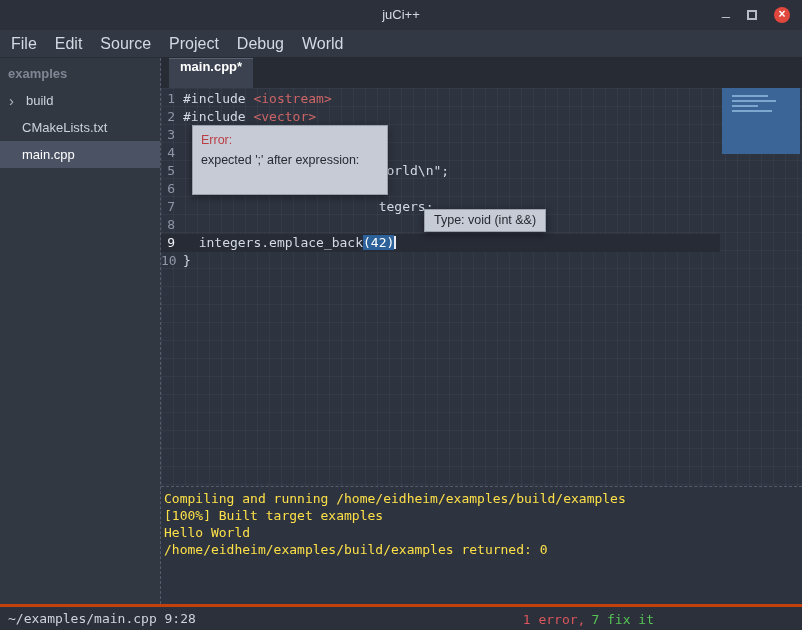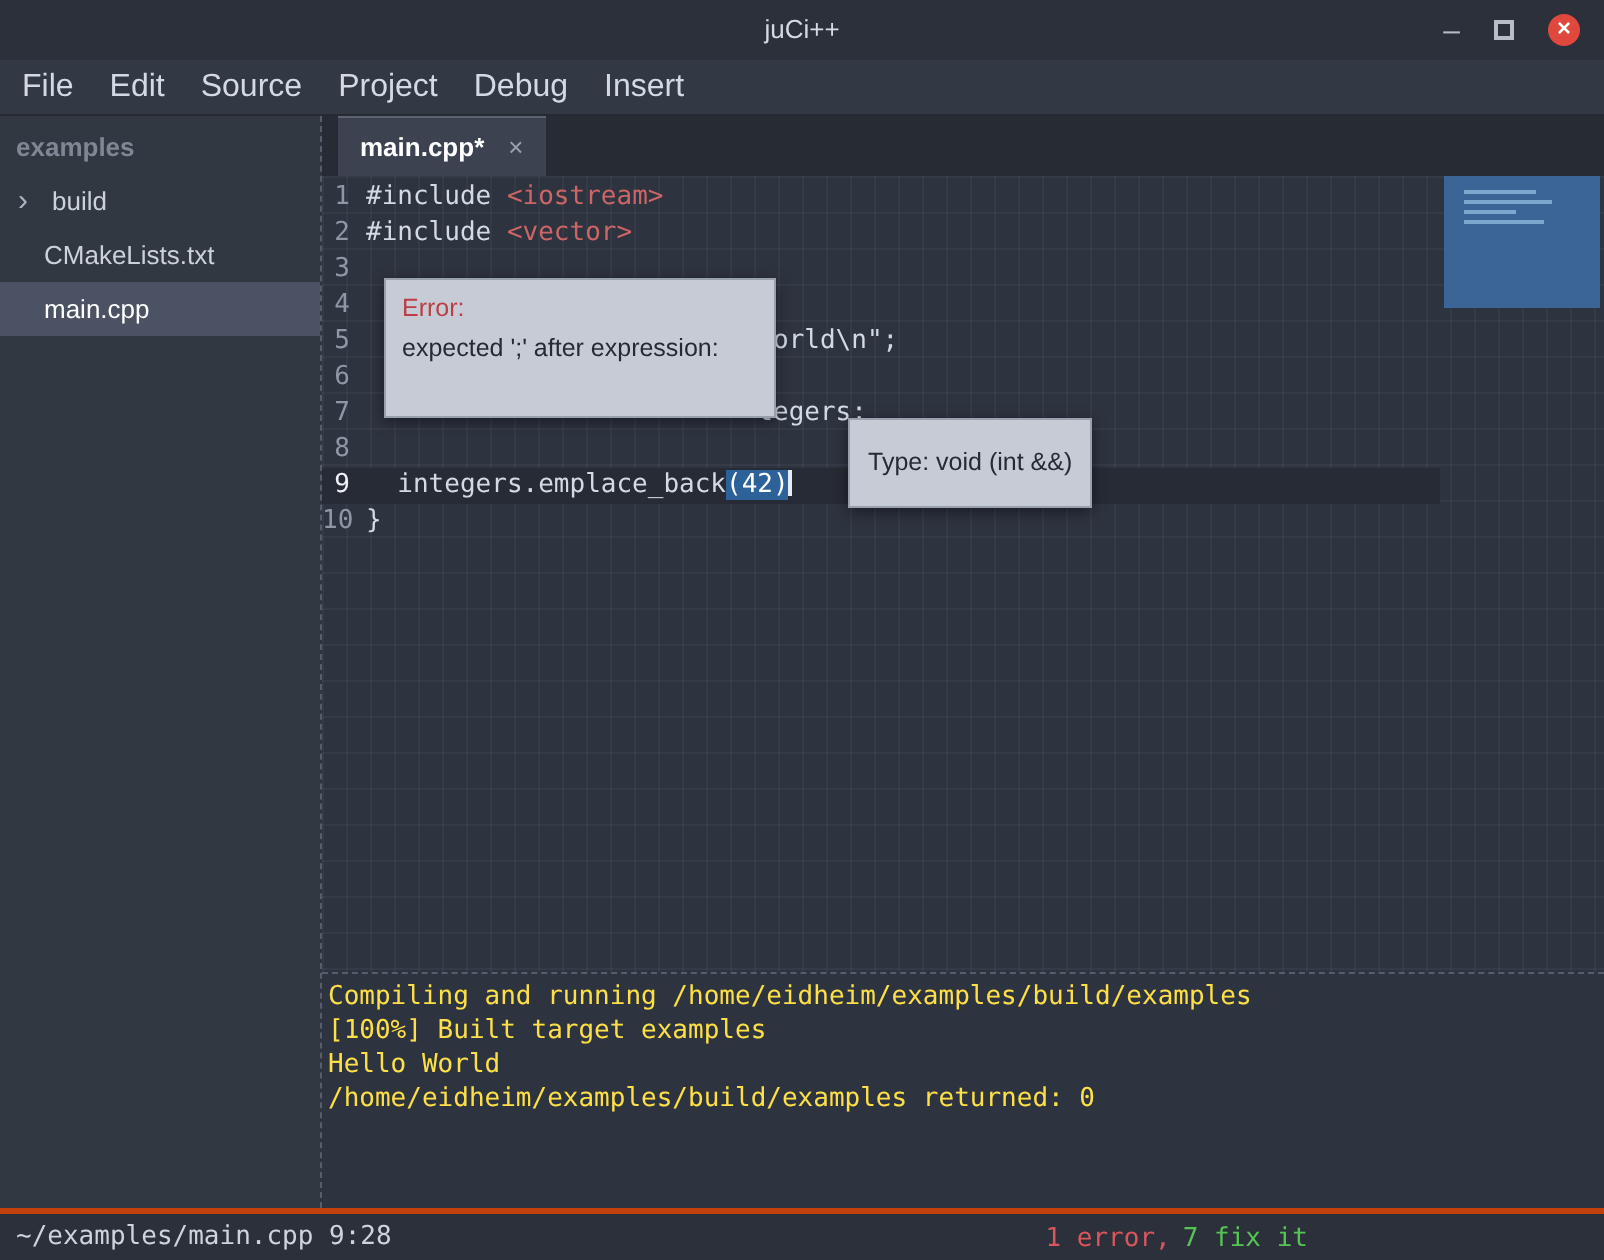--- a/index.html
+++ b/index.html
@@ -33,21 +33,21 @@
   .sb-item { height:27px; line-height:27px; padding-left:22px; position:relative; color:#ccd2dc; }
   .sb-item.folder { padding-left:26px; }
   .chev { position:absolute; left:9px; top:0; font-size:15px; color:#aeb5c0; }
   .sb-item.selected { background:#4a5263; color:#ffffff; }
 
   .right-col { flex:1; display:flex; flex-direction:column; border-left:1px dashed #565d6d; min-width:0; }
 
   
   .tabbar { height:30px; flex:none; background:#262b34; display:flex; align-items:stretch; padding-left:8px; }
   .tab { background:#3c4250; display:flex; align-items:center; padding:0 11px; gap:12px;
-         font-size:13px; color:#fff; font-weight:bold; border-top:1px solid #5b6373; }
+         font-size:13px; color:#fff; font-weight:bold; border-top:1px solid #5b6373;flex-direction:column; }
   .tab-close { color:#9aa1ae; font-weight:normal; font-size:13px; }
 
   
   .editor { flex:1; position:relative; min-height:0; overflow:hidden;
     background-color:#2e3340;
     background-image:
       linear-gradient(rgba(255,255,255,.035) 1px, transparent 1px),
       linear-gradient(90deg, rgba(255,255,255,.035) 1px, transparent 1px);
     background-size:12px 18px;
     font-family:"DejaVu Sans Mono", monospace; font-size:13px; }
@@ -58,24 +58,24 @@
   .row.current { background:#272b35; }
   .row.current .num { color:#eef1f6; }
   .inc { color:#cc6666; }
   .sel { background:#2d6199; color:#ffffff; }
   .caret { display:inline-block; width:2px; height:13px; background:#e8ecf2; vertical-align:-2px; }
 
   
   .tooltip { position:absolute; background:#c6cbd5; color:#262a31; border:1px solid #98a0ad;
              box-shadow:0 2px 7px rgba(0,0,0,.45); z-index:5;
              font-family:"Liberation Sans", sans-serif; font-size:12.5px; }
-  .tt-error { left:31px; top:37px; width:196px; padding:4px 8px;margin-top:14px; }
+  .tt-error { left:31px; top:37px; width:196px; padding:4px 8px; }
   .tt-line { min-height:20px; line-height:20px; white-space:pre; }
   .tt-title { color:#bb3e45; }
-  .tt-type { left:263px; top:121px; padding:13px 9px; line-height:17px; white-space:pre; }
+  .tt-type { left:263px; top:121px; padding:2px 9px; line-height:17px; white-space:pre; }
 
   
   .minimap { position:absolute; top:0; right:2px; width:78px; height:66px; background:#3a6596; z-index:4; }
   .mm-line { position:absolute; height:2px; background:#7ea7cf; }
   .mm-l1 { left:10px; top:7px;  width:36px; }
   .mm-l2 { left:10px; top:12px; width:44px; }
   .mm-l3 { left:10px; top:17px; width:26px; }
   .mm-l4 { left:10px; top:22px; width:40px; }
 
   
@@ -103,21 +103,21 @@
     <span class="btn-close">×</span>
   </div>
 </div>
 
 <div class="menubar">
   <span class="menu-item">File</span>
   <span class="menu-item">Edit</span>
   <span class="menu-item">Source</span>
   <span class="menu-item">Project</span>
   <span class="menu-item">Debug</span>
-  <span class="menu-item">Insert</span>
+  <span class="menu-item">World</span>
 </div>
 
 <div class="main">
 
   <div class="sidebar">
     <div class="sb-header">examples</div>
     <div class="sb-item folder">
       <span class="chev">›</span>
       <span>build</span>
     </div>

